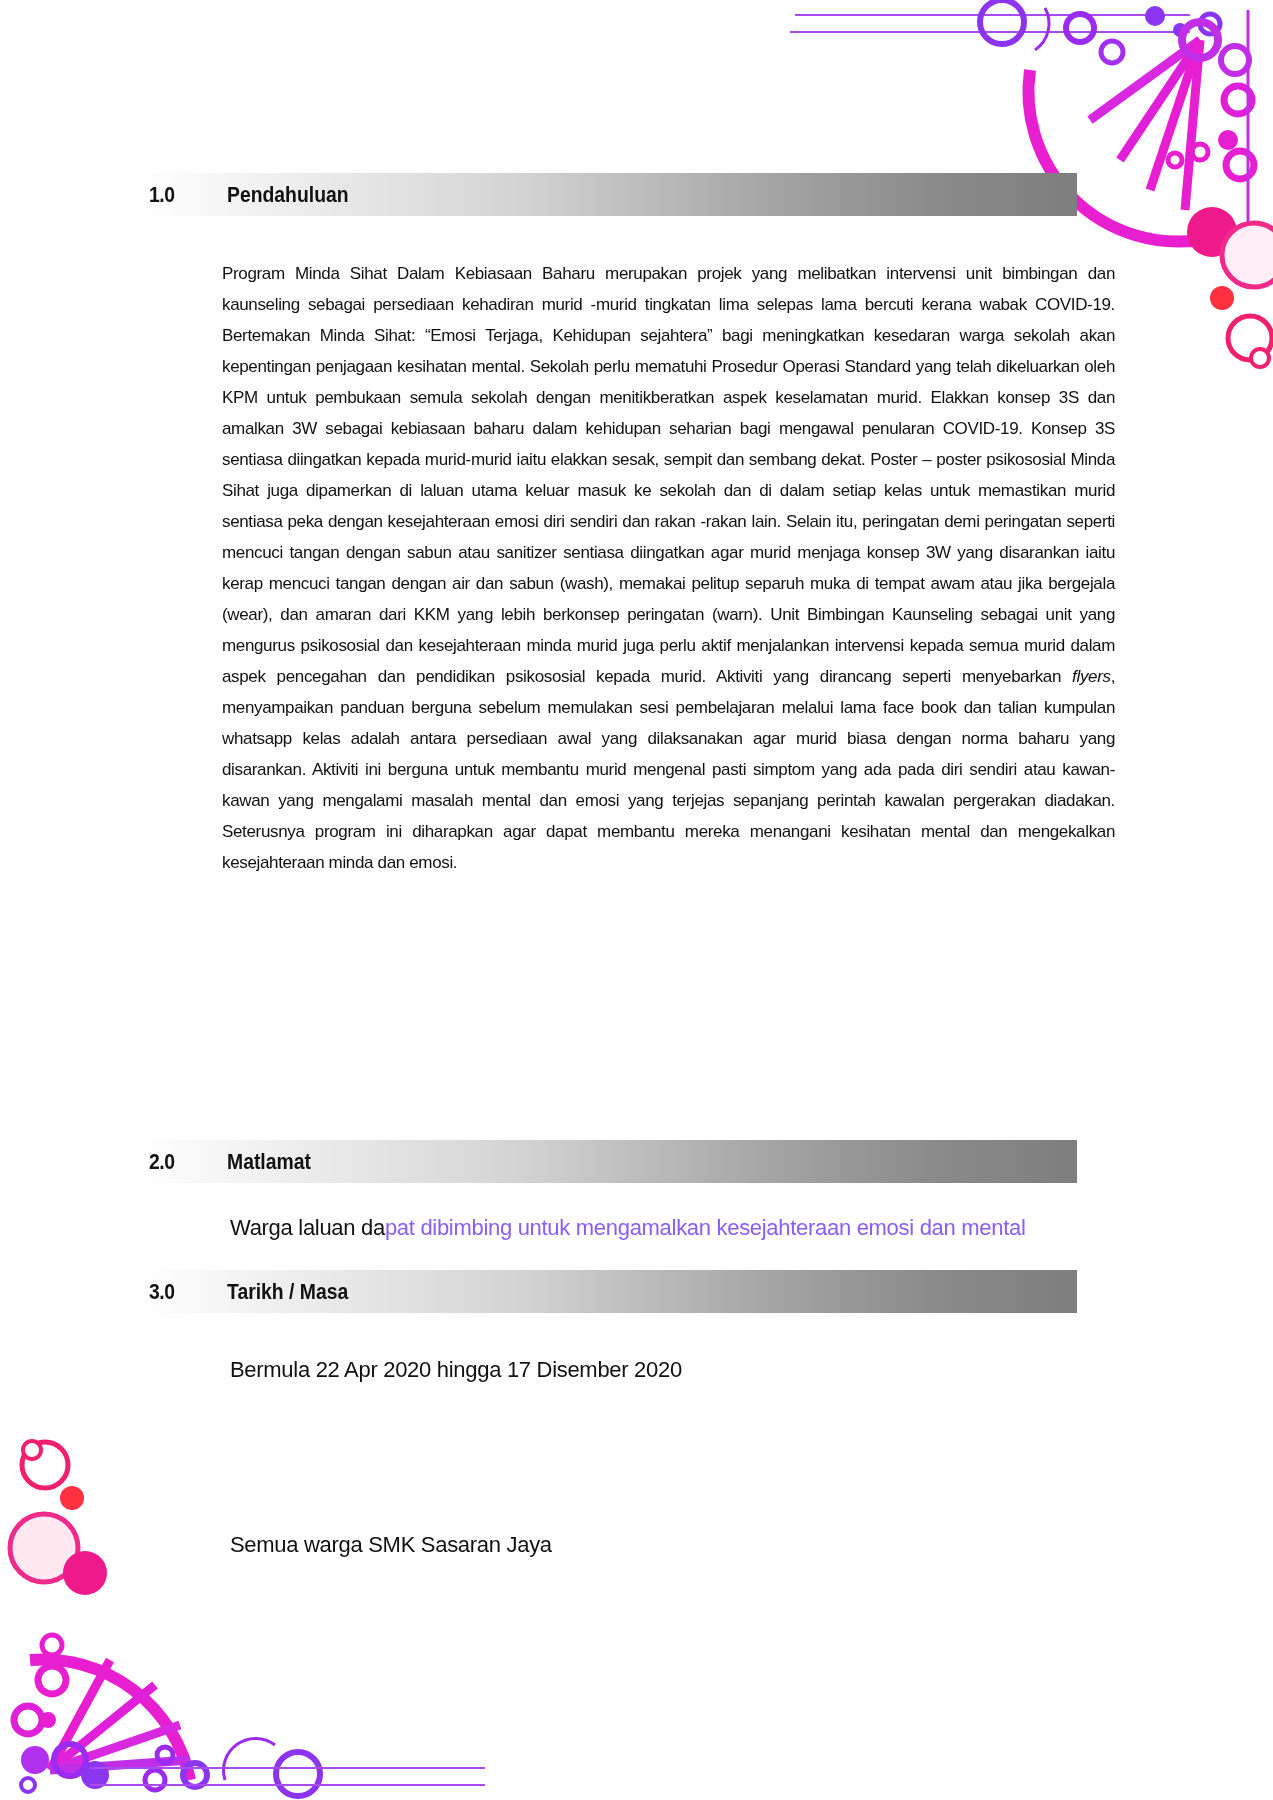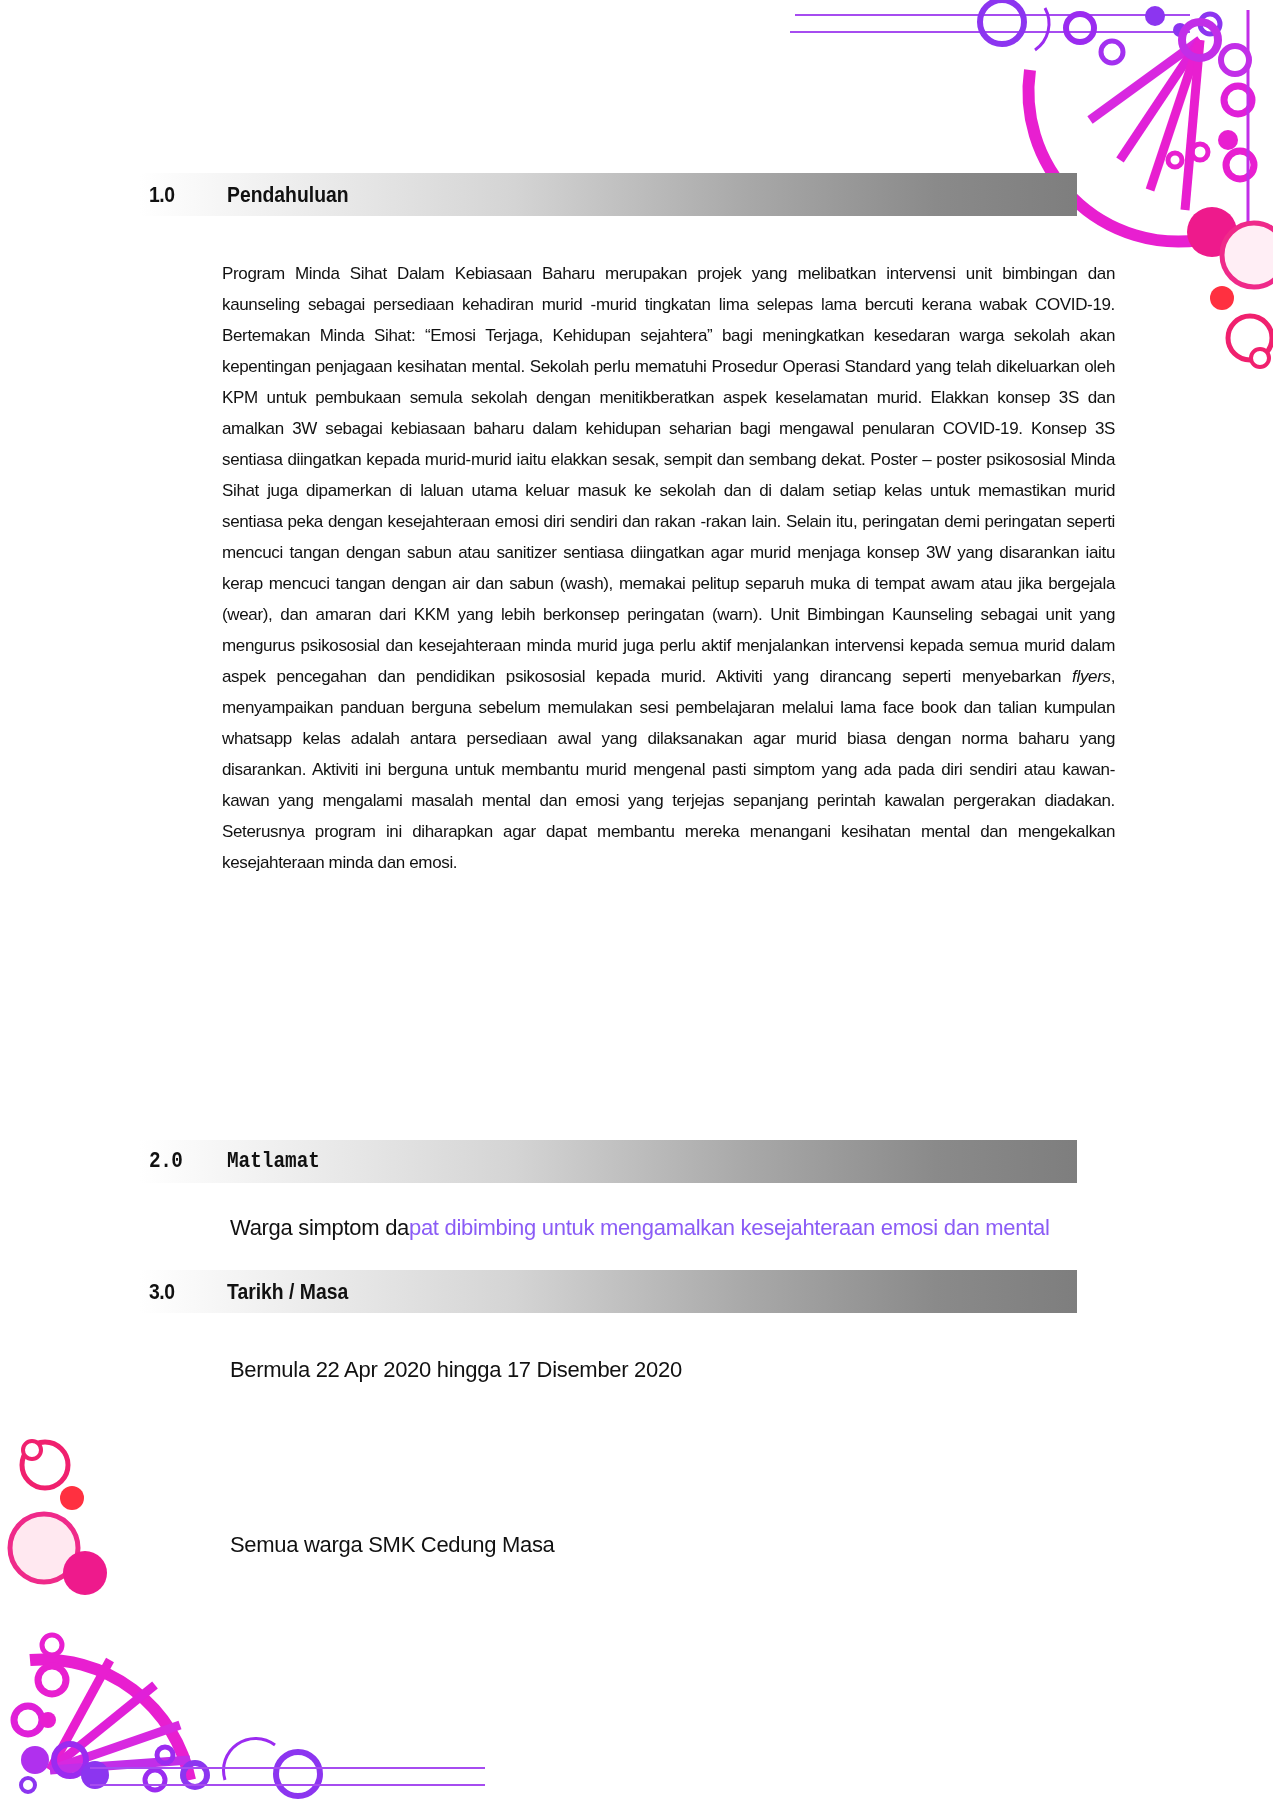--- a/index.html
+++ b/index.html
@@ -113,29 +113,29 @@
   </svg>
 
   <div class="heading-bar" style="top:173px;">
     <span class="heading-num">1.0</span>
     <span class="heading-title">Pendahuluan</span>
   </div>
   <p class="body-text" style="top:258px; margin:0;">
     <span>Program Minda Sihat Dalam Kebiasaan Baharu  merupakan projek yang melibatkan intervensi unit bimbingan dan kaunseling sebagai persediaan kehadiran murid -murid tingkatan lima selepas lama bercuti kerana wabak COVID-19. Bertemakan Minda Sihat: “Emosi Terjaga, Kehidupan sejahtera” bagi meningkatkan kesedaran warga sekolah akan kepentingan penjagaan kesihatan mental. Sekolah perlu mematuhi Prosedur Operasi Standard yang telah dikeluarkan oleh KPM untuk pembukaan semula sekolah dengan menitikberatkan aspek keselamatan murid. Elakkan konsep 3S dan amalkan 3W sebagai kebiasaan baharu dalam kehidupan seharian bagi mengawal penularan COVID-19. Konsep 3S sentiasa diingatkan kepada murid-murid iaitu elakkan sesak, sempit dan sembang dekat. Poster – poster psikososial Minda Sihat juga dipamerkan di laluan utama keluar masuk ke sekolah dan di dalam setiap kelas untuk memastikan murid sentiasa peka dengan kesejahteraan emosi diri sendiri dan rakan -rakan lain. Selain itu, peringatan demi peringatan seperti mencuci tangan dengan sabun atau sanitizer sentiasa diingatkan agar murid menjaga konsep 3W yang disarankan iaitu kerap mencuci tangan dengan air dan sabun (wash), memakai pelitup separuh muka di tempat awam atau jika bergejala (wear), dan amaran dari KKM yang lebih berkonsep peringatan (warn). Unit Bimbingan Kaunseling sebagai unit yang mengurus psikososial dan kesejahteraan minda murid juga perlu aktif menjalankan intervensi kepada semua murid dalam aspek pencegahan dan pendidikan psikososial kepada murid. Aktiviti yang dirancang seperti menyebarkan </span><em>flyers</em><span>, menyampaikan panduan berguna sebelum memulakan sesi pembelajaran melalui lama face book dan talian kumpulan whatsapp kelas adalah antara persediaan awal yang dilaksanakan agar murid biasa dengan norma baharu yang disarankan.  Aktiviti ini berguna untuk membantu murid mengenal pasti simptom yang ada pada diri sendiri atau kawan-kawan yang mengalami masalah mental dan emosi yang terjejas sepanjang perintah kawalan pergerakan diadakan. Seterusnya program ini diharapkan agar dapat membantu mereka menangani kesihatan mental dan mengekalkan kesejahteraan minda dan emosi.</span>
   </p>
 
-  <div class="heading-bar" style="top:1140px;font-family:Liberation Mono, monospace;">
+  <div class="heading-bar" style="top:1140px;">
     <span class="heading-num">2.0</span>
     <span class="heading-title">Matlamat</span>
   </div>
   <div class="simple-text" style="top:1215px;">
-    <span>Warga simptom da</span><span class="muted">pat dibimbing untuk mengamalkan kesejahteraan emosi dan mental</span>
+    <span>Warga laluan da</span><span class="muted">pat dibimbing untuk mengamalkan kesejahteraan emosi dan mental</span>
   </div>
 
   <div class="heading-bar" style="top:1270px;">
     <span class="heading-num">3.0</span>
     <span class="heading-title">Tarikh / Masa</span>
   </div>
   <div class="simple-text" style="top:1357px;">Bermula 22 Apr 2020 hingga 17 Disember 2020</div>
 
-  <div class="simple-text" style="top:1532px;">Semua warga SMK Cedung Masa</div>
+  <div class="simple-text" style="top:1532px;">Semua warga SMK Sasaran Jaya</div>
 
 </div>
 
 </body></html>

